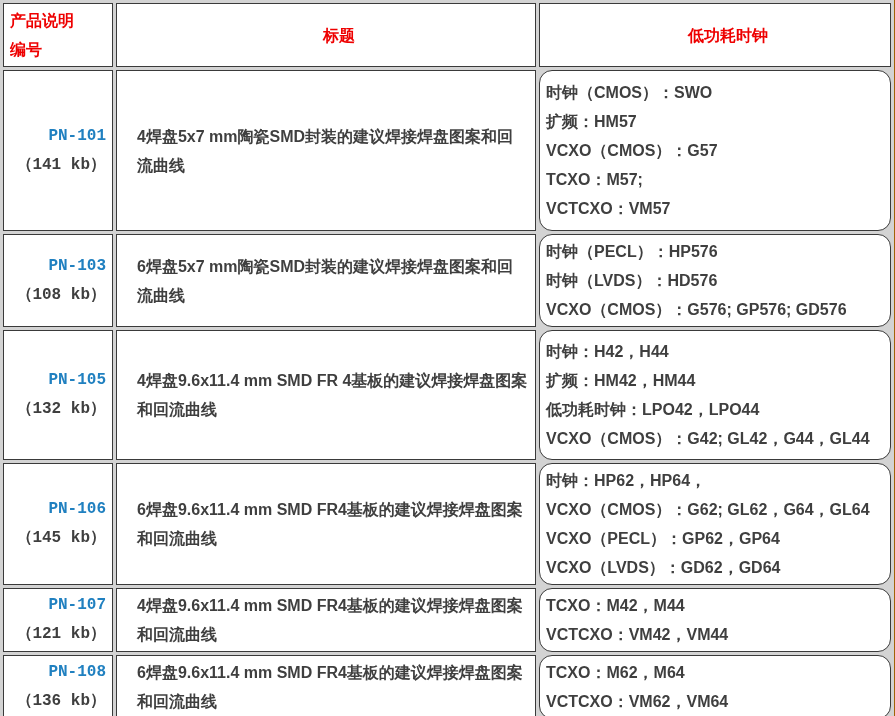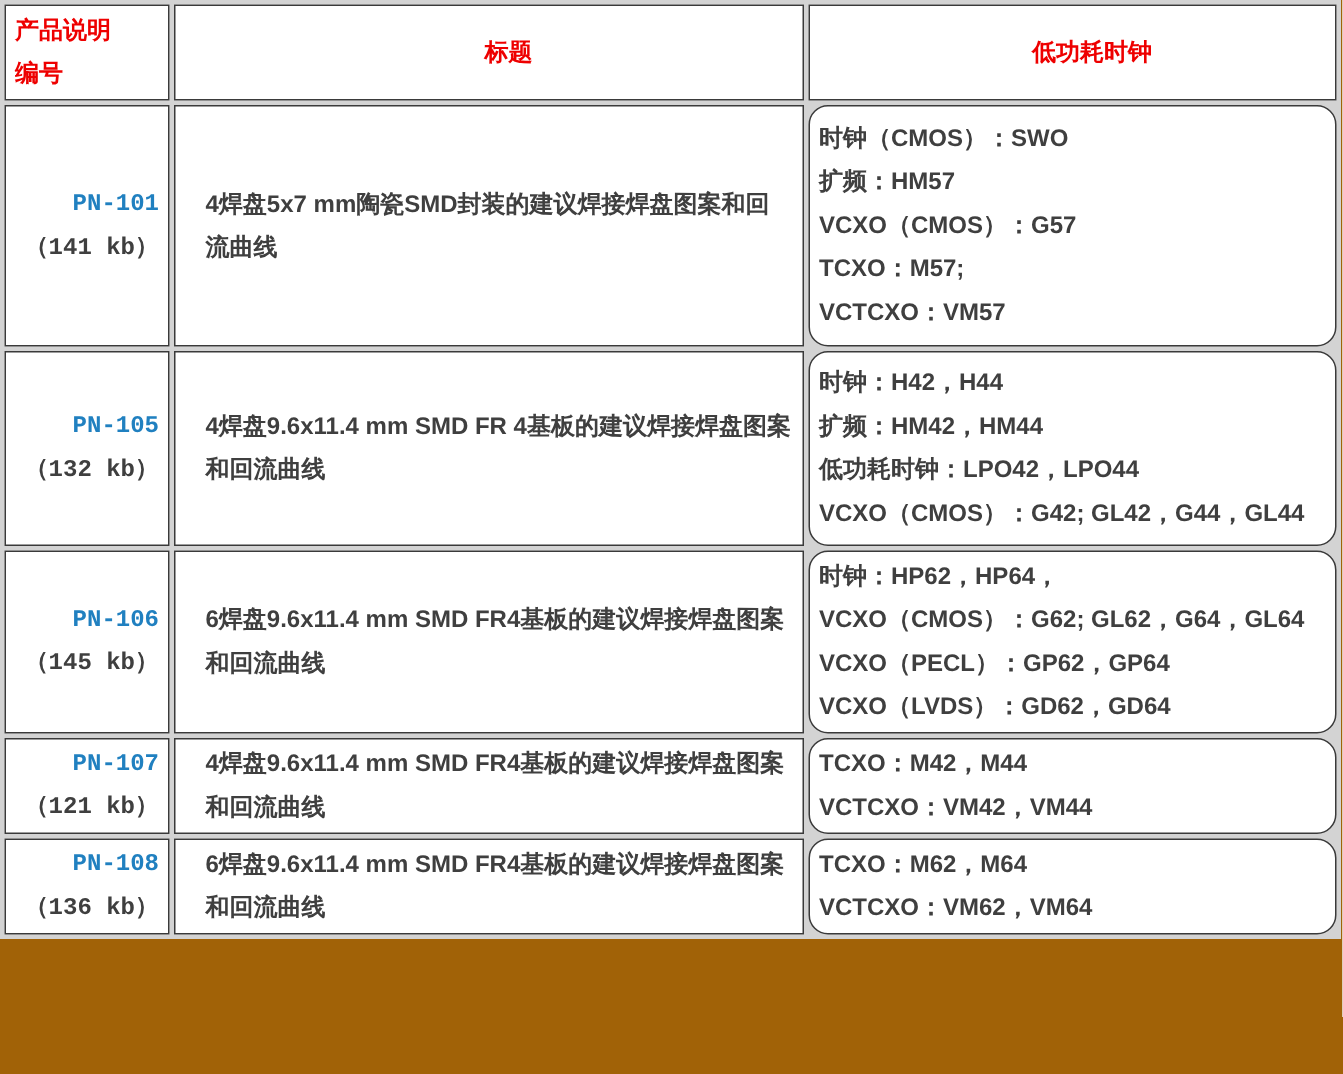--- a/index.html
+++ b/index.html
@@ -75,20 +75,32 @@
       <td class="cell-title">4焊盘5x7 mm陶瓷SMD封装的建议焊接焊盘图案和回流曲线</td>
       <td class="cell-apps">
         <span class="app-line">时钟（CMOS）：SWO</span>
         <span class="app-line">扩频：HM57</span>
         <span class="app-line">VCXO（CMOS）：G57</span>
         <span class="app-line">TCXO：M57;</span>
         <span class="app-line">VCTCXO：VM57</span>
       </td>
     </tr>
 
+    <tr class="r1">
+      <td class="cell-pn">
+        <span class="pn-link">PN-103</span>
+        <span class="pn-size">（108 kb）</span>
+      </td>
+      <td class="cell-title">6焊盘5x7 mm陶瓷SMD封装的建议焊接焊盘图案和回流曲线</td>
+      <td class="cell-apps">
+        <span class="app-line">时钟（PECL）：HP576</span>
+        <span class="app-line">时钟（LVDS）：HD576</span>
+        <span class="app-line">VCXO（CMOS）：G576; GP576; GD576</span>
+      </td>
+    </tr>
 
     <tr class="r2">
       <td class="cell-pn">
         <span class="pn-link">PN-105</span>
         <span class="pn-size">（132 kb）</span>
       </td>
       <td class="cell-title">4焊盘9.6x11.4 mm SMD FR 4基板的建议焊接焊盘图案和回流曲线</td>
       <td class="cell-apps">
         <span class="app-line">时钟：H42，H44</span>
         <span class="app-line">扩频：HM42，HM44</span>

